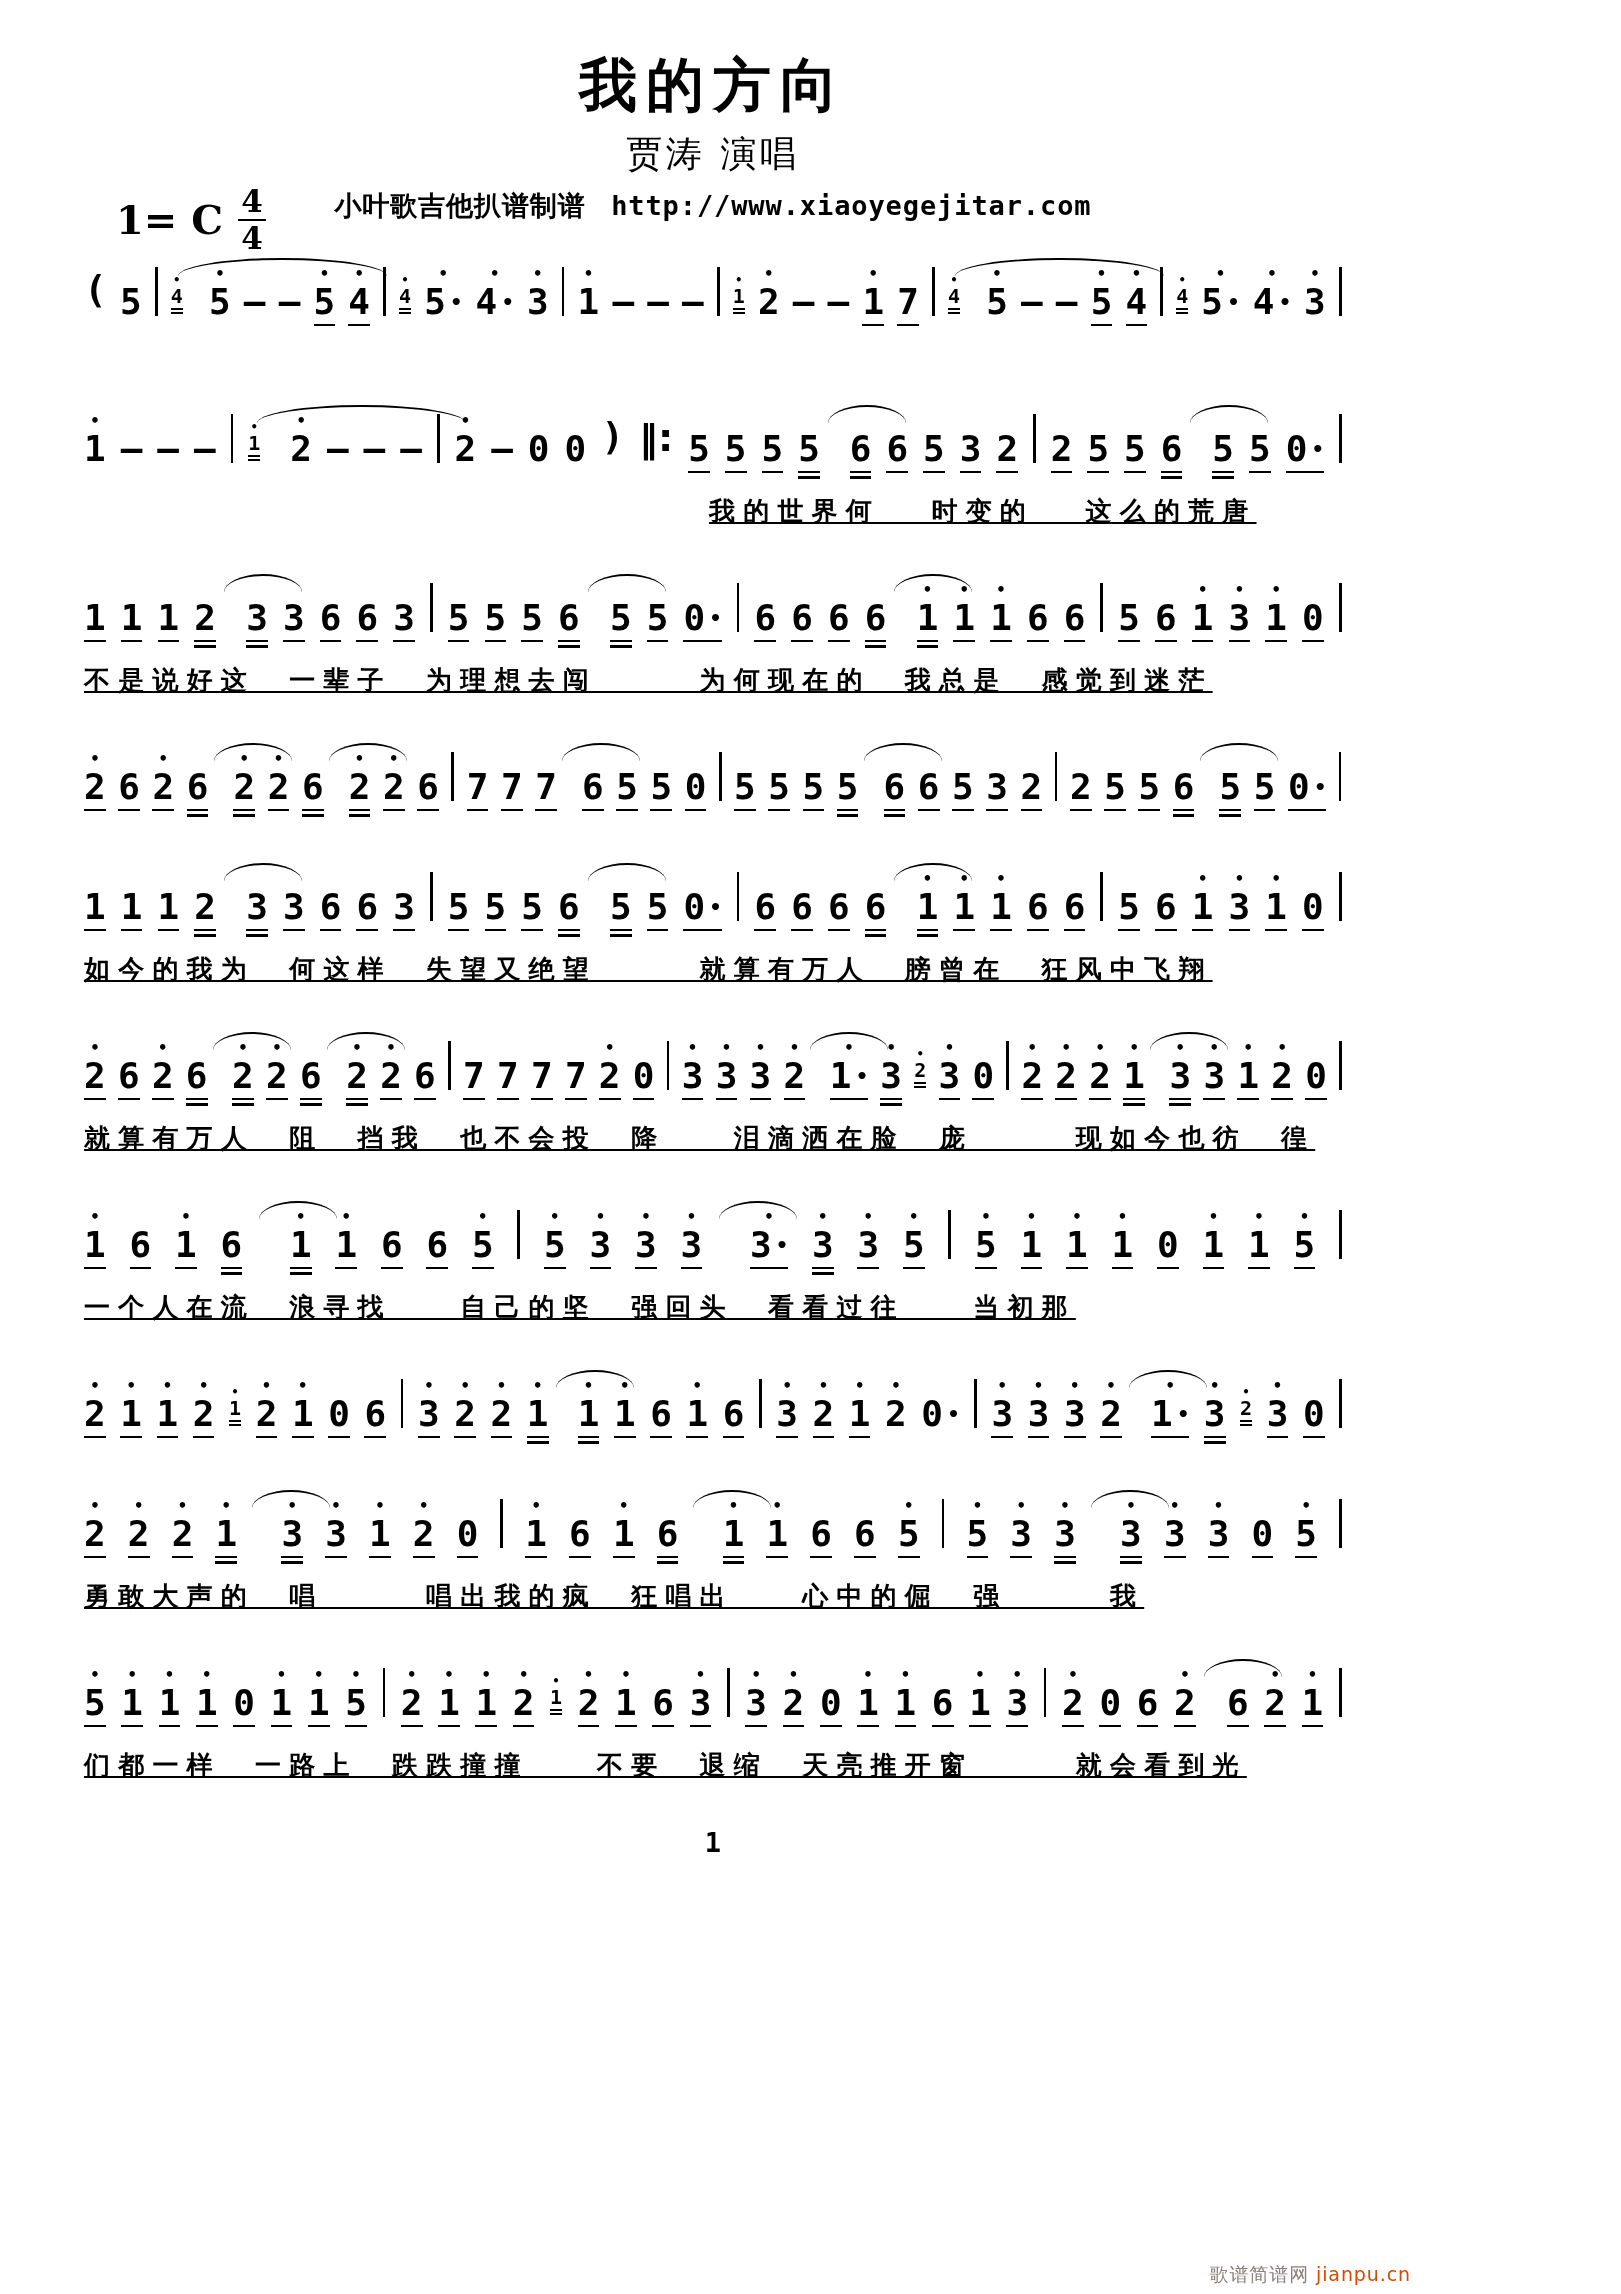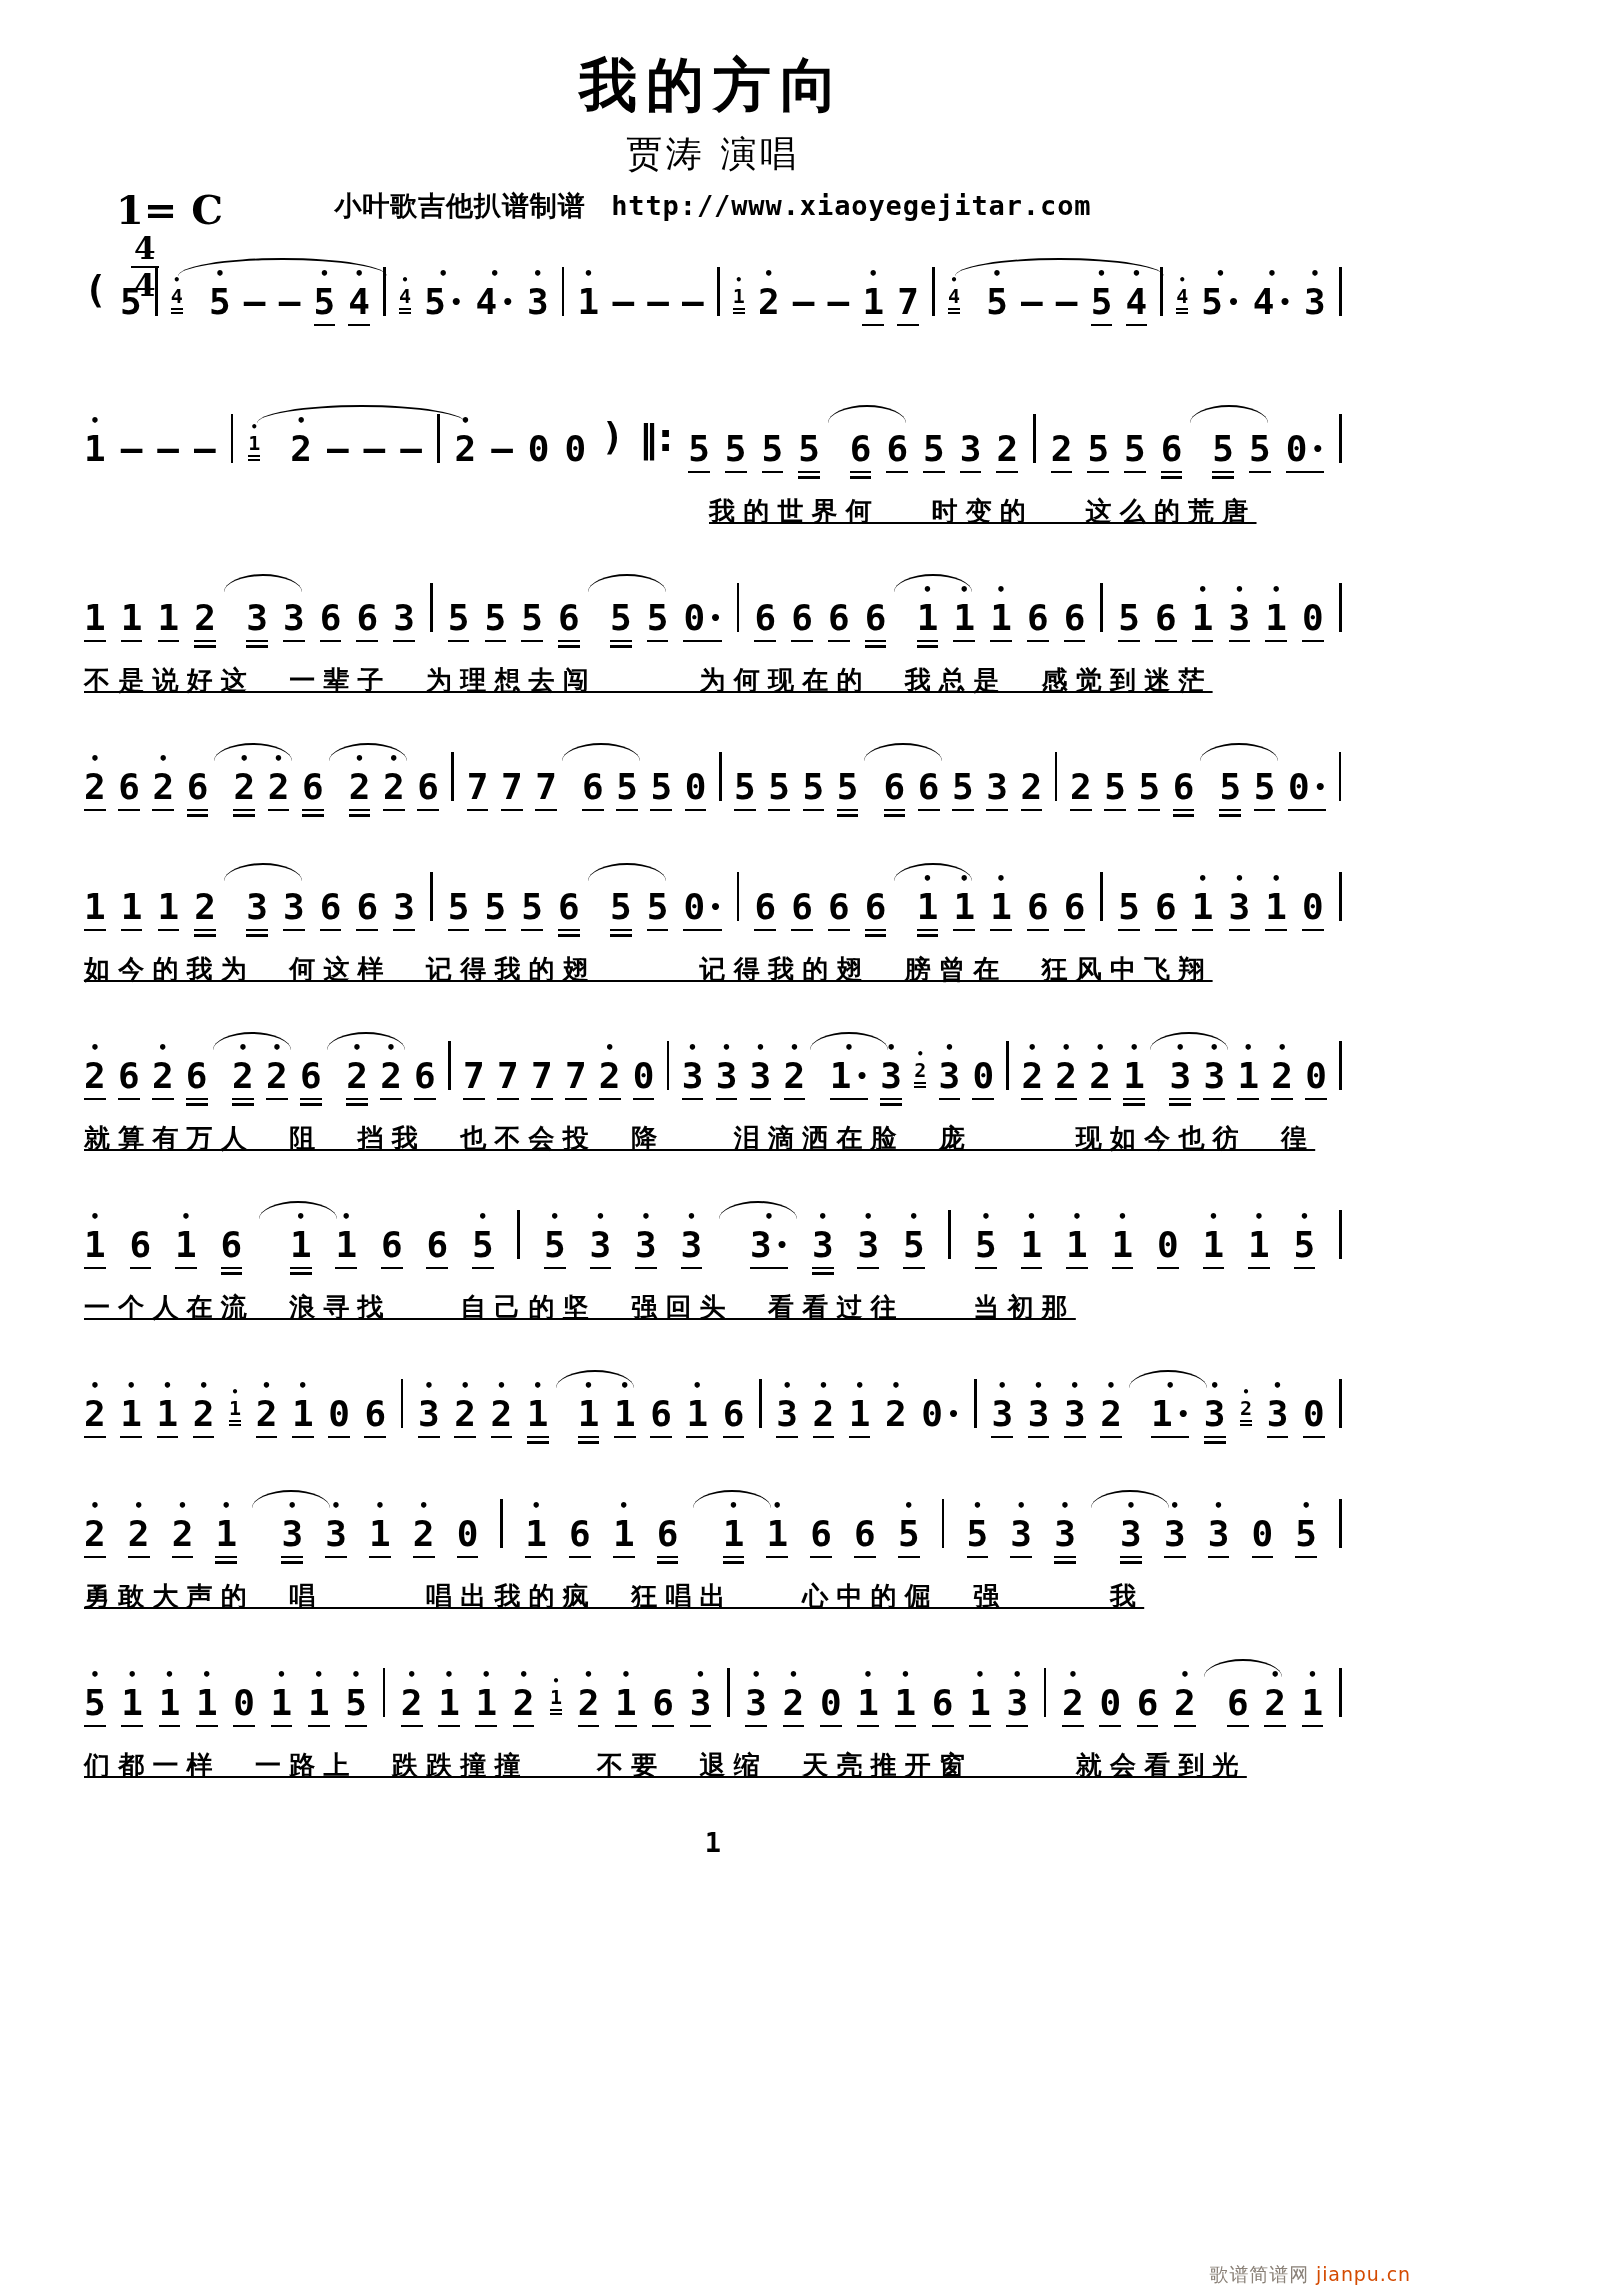--- a/index.html
+++ b/index.html
@@ -5,22 +5,22 @@
   html,body{margin:0;padding:0;background:#fff;}
   body{width:1622px;min-height:2295px;position:relative;font-family:"DejaVu Sans",sans-serif;color:#000;}
   .page{position:relative;width:1426px;min-height:2295px;overflow:hidden;}
 
   
   .header{position:relative;padding-top:53px;text-align:center;}
   .title{font-size:58px;font-weight:bold;letter-spacing:9px;line-height:64px;}
   .performer{font-size:36px;font-weight:normal;margin-top:12.7px;letter-spacing:3.6px;}
   .credit-line{font-size:27px;font-weight:bold;margin-top:9px;letter-spacing:0.9px;}
   .credit-line .url{font-family:"DejaVu Sans Mono",monospace;font-weight:bold;margin-left:25.5px;}
-  .keysig{position:absolute;left:116px;top:186px;display:flex;align-items:flex-start;
-          font-family:"DejaVu Serif",serif;font-size:40px;font-weight:bold;flex-direction:column;}
+  .keysig{position:absolute;left:116px;top:186px;display:flex;align-items:center;
+          font-family:"DejaVu Serif",serif;font-size:40px;font-weight:bold;}
   .keysig .frac{display:inline-flex;flex-direction:column;align-items:center;margin-left:14.5px;
                 font-size:31px;line-height:31px;}
   .keysig .frac .num{border-bottom:2.7px solid #000;padding:0 3.6px 1.8px;}
   .keysig .frac .den{padding-top:1.8px;}
 
   
   .score{padding:33px 84px 0;}
   .line{margin-bottom:42px;}
   .notes{display:flex;justify-content:space-between;align-items:flex-end;min-height:78px;}
   .tok{display:inline-flex;flex-direction:column;align-items:center;position:relative;}
@@ -1209,21 +1209,21 @@
           </span>
           <span class="tok">
             <span class="ab">&nbsp;</span>
             <span class="gl">0</span>
             <span class="ul">
               <b></b>
             </span>
           </span>
           <span class="bar"></span>
         </div>
-        <div class="lyrics">如今的我为　何这样　记得我的翅　　　记得我的翅　膀曾在　狂风中飞翔</div>
+        <div class="lyrics">如今的我为　何这样　失望又绝望　　　就算有万人　膀曾在　狂风中飞翔</div>
       </div>
       <div class="line">
         <div class="notes">
           <span class="tok">
             <span class="ab">•</span>
             <span class="gl">2</span>
             <span class="ul">
               <b></b>
             </span>
           </span>

